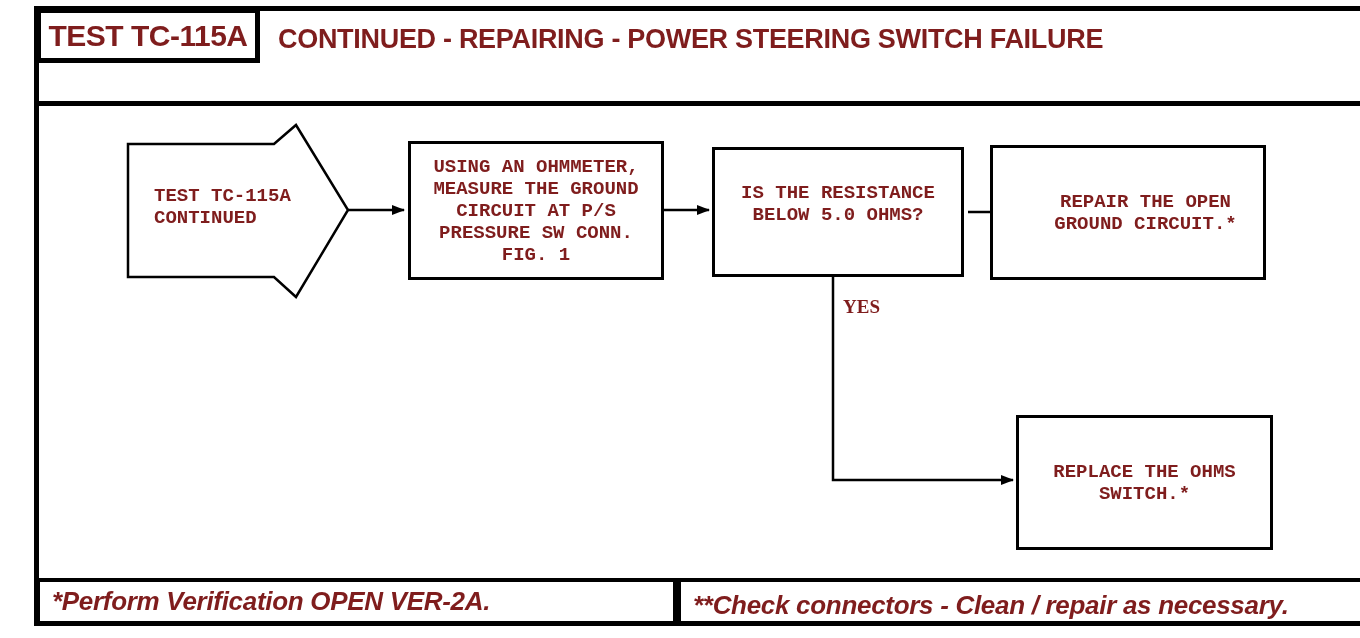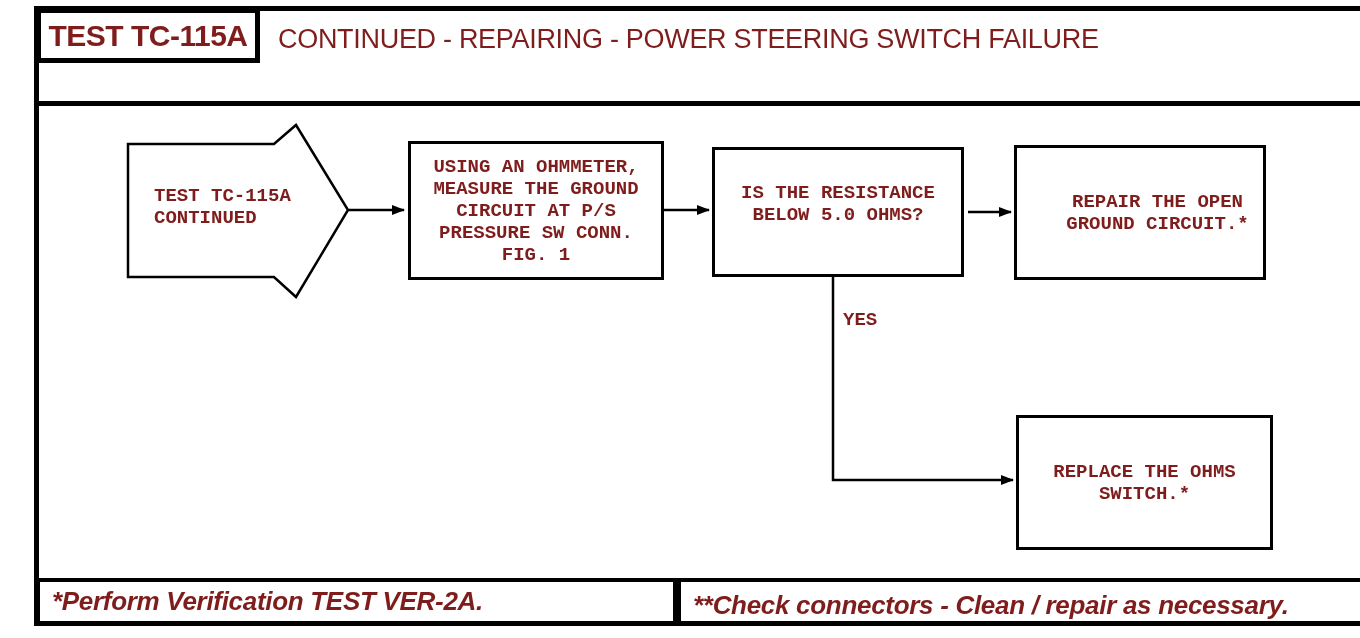--- a/index.html
+++ b/index.html
@@ -15,44 +15,44 @@
     position:absolute;left:8px;top:101px;width:1337px;height:5px;background:#000;
   }
   .test-id-box{
     position:absolute;left:10px;top:8px;width:224px;height:55px;
     border:5px solid #000;box-sizing:border-box;background:#fff;
     display:flex;align-items:center;justify-content:center;
     font-weight:bold;font-size:30px;letter-spacing:-0.5px;white-space:nowrap;
   }
   .page-title{
     position:absolute;left:252px;top:24px;
-    font-weight:normal;font-size:27px;letter-spacing:-0.3px;white-space:nowrap;
+    font-weight:bold;font-size:27px;letter-spacing:-0.3px;white-space:nowrap;
   }
   .fc-layer{position:absolute;left:0;top:0;width:1360px;height:638px;}
   .fc-box{
     position:absolute;border:3px solid #000;box-sizing:border-box;background:#fff;
     display:flex;flex-direction:column;align-items:center;justify-content:center;
     font-family:"Liberation Mono",monospace;font-weight:bold;font-size:19px;
     line-height:22px;text-align:center;white-space:nowrap;
   }
   .box-step1{left:382px;top:141px;width:256px;height:139px;align-items:center;}
   .box-decision{left:686px;top:147px;width:252px;height:130px;justify-content:flex-start;padding-top:32px;}
-  .box-repair{left:988px;top:145px;width:252px;height:135px;padding-left:35px;}
+  .box-repair{left:964px;top:145px;width:276px;height:135px;padding-left:35px;}
   .box-replace{left:990px;top:415px;width:257px;height:135px;}
   .start-label{
     position:absolute;left:128px;top:185px;
     font-family:"Liberation Mono",monospace;font-weight:bold;font-size:19px;
     line-height:22px;text-align:left;white-space:nowrap;
   }
   .branch-label{
     position:absolute;font-family:"Liberation Mono",monospace;font-weight:bold;
     font-size:19px;line-height:20px;white-space:nowrap;
   }
   .label-no{left:1003px;top:179px;text-align:center;}
-  .label-yes{left:817px;top:310px;}
+  .label-yes{left:817px;top:297px;font-family:Liberation Serif, serif;}
   .footer-cell{
     position:absolute;top:578px;height:47px;border:4px solid #000;box-sizing:border-box;
     background:#fff;display:flex;align-items:center;
     font-weight:bold;font-style:italic;font-size:26px;letter-spacing:-0.3px;white-space:nowrap;
   }
   .footer-left{left:10px;width:641px;padding-left:12px;}
   .footer-right{left:651px;width:691px;padding-left:12px;align-items:flex-end;}
   svg .ink{stroke:#000;stroke-width:2.5;fill:none;}
 </style>
 </head>
@@ -106,19 +106,19 @@
     <div>REPAIR THE OPEN</div>
     <div>GROUND CIRCUIT.*</div>
   </div>
 
   <div class="fc-box box-replace">
     <div>REPLACE THE OHMS</div>
     <div>SWITCH.*</div>
   </div>
 
   <div class="footer-cell footer-left">
-    <span>*Perform Verification TEST VER-2A.</span>
+    <span>*Perform Verification OPEN VER-2A.</span>
   </div>
   <div class="footer-cell footer-right">
     <span>**Check connectors - Clean / repair as necessary.</span>
   </div>
 
 </div>
 
 </body></html>

